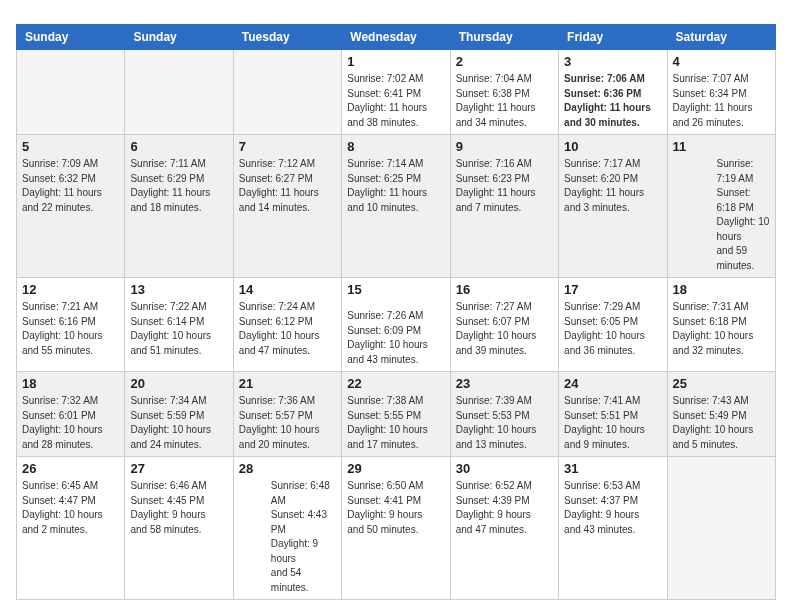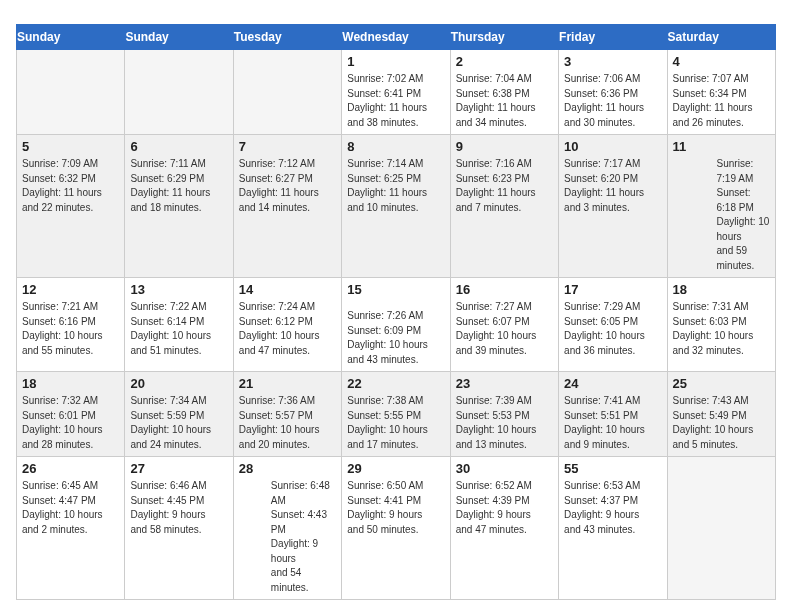--- a/index.html
+++ b/index.html
@@ -48,21 +48,21 @@
     .calendar {
       width: 100%;
       border-collapse: collapse;
       border: 1px solid #ccc;
     }
     .calendar th {
       background-color: #2d6cc4;
       color: #fff;
       font-size: 12px;
       font-weight: bold;
-      padding: 5px 0;
+      padding: 5px 8px;
       text-align: left;
       border: 1px solid #2d6cc4;
     }
     .calendar td {
       border: 1px solid #ccc;
       vertical-align: top;
       padding: 4px 5px;
       width: calc(100% / 7);
       min-height: 80px;
       font-size: 10.5px;
@@ -119,21 +119,21 @@
         </td>
         <td>
           <span class="day-number">2</span>
           <div class="day-info" style="white-space: pre-line;">Sunrise: 7:04 AM
 Sunset: 6:38 PM
 Daylight: 11 hours
 and 34 minutes.</div>
         </td>
         <td>
           <span class="day-number">3</span>
-          <div class="day-info" style="white-space: pre-line;">Sunrise: 7:06 AM
+          <div class="day-info" style="white-space: pre-line; font-weight: bold;">Sunrise: 7:06 AM
 Sunset: 6:36 PM
 Daylight: 11 hours
 and 30 minutes.</div>
         </td>
         <td>
           <span class="day-number">4</span>
           <div class="day-info" style="white-space: pre-line;">Sunrise: 7:07 AM
 Sunset: 6:34 PM
 Daylight: 11 hours
 and 26 minutes.</div>
@@ -229,21 +229,21 @@
         <td>
           <span class="day-number">17</span>
           <div class="day-info" style="white-space: pre-line;">Sunrise: 7:29 AM
 Sunset: 6:05 PM
 Daylight: 10 hours
 and 36 minutes.</div>
         </td>
         <td>
           <span class="day-number">18</span>
           <div class="day-info" style="white-space: pre-line;">Sunrise: 7:31 AM
-Sunset: 6:03 PM
+Sunset: 6:18 PM
 Daylight: 10 hours
 and 32 minutes.</div>
         </td>
       </tr>
       <tr class="row-shaded">
         <td>
           <span class="day-number">18</span>
           <div class="day-info" style="white-space: pre-line;">Sunrise: 7:32 AM
 Sunset: 6:01 PM
 Daylight: 10 hours
@@ -322,21 +322,21 @@
 and 50 minutes.</div>
         </td>
         <td>
           <span class="day-number">30</span>
           <div class="day-info" style="white-space: pre-line;">Sunrise: 6:52 AM
 Sunset: 4:39 PM
 Daylight: 9 hours
 and 47 minutes.</div>
         </td>
         <td>
-          <span class="day-number">55</span>
+          <span class="day-number">31</span>
           <div class="day-info" style="white-space: pre-line;">Sunrise: 6:53 AM
 Sunset: 4:37 PM
 Daylight: 9 hours
 and 43 minutes.</div>
         </td>
         <td class="empty"></td>
       </tr>
     </tbody>
 </table>
 

